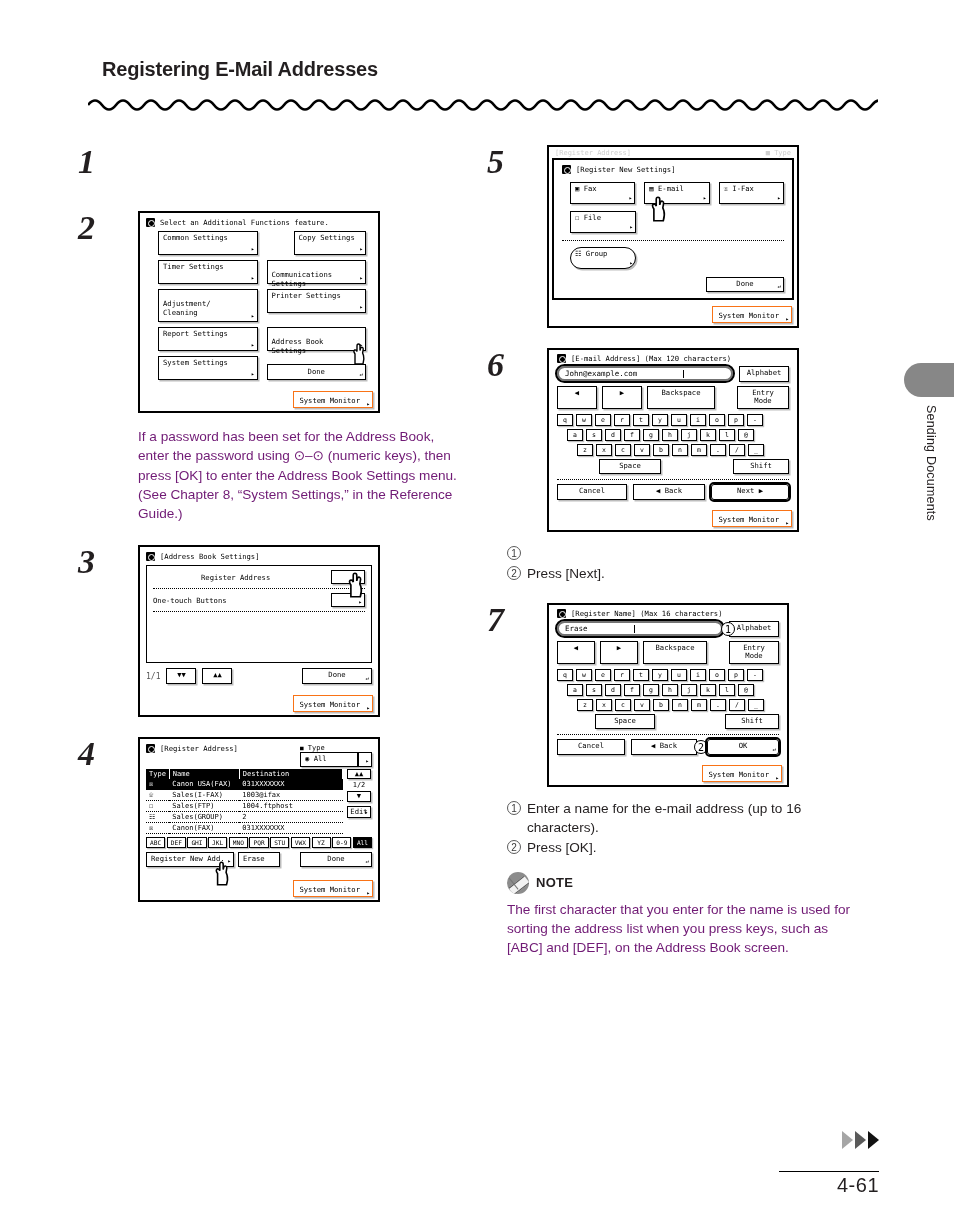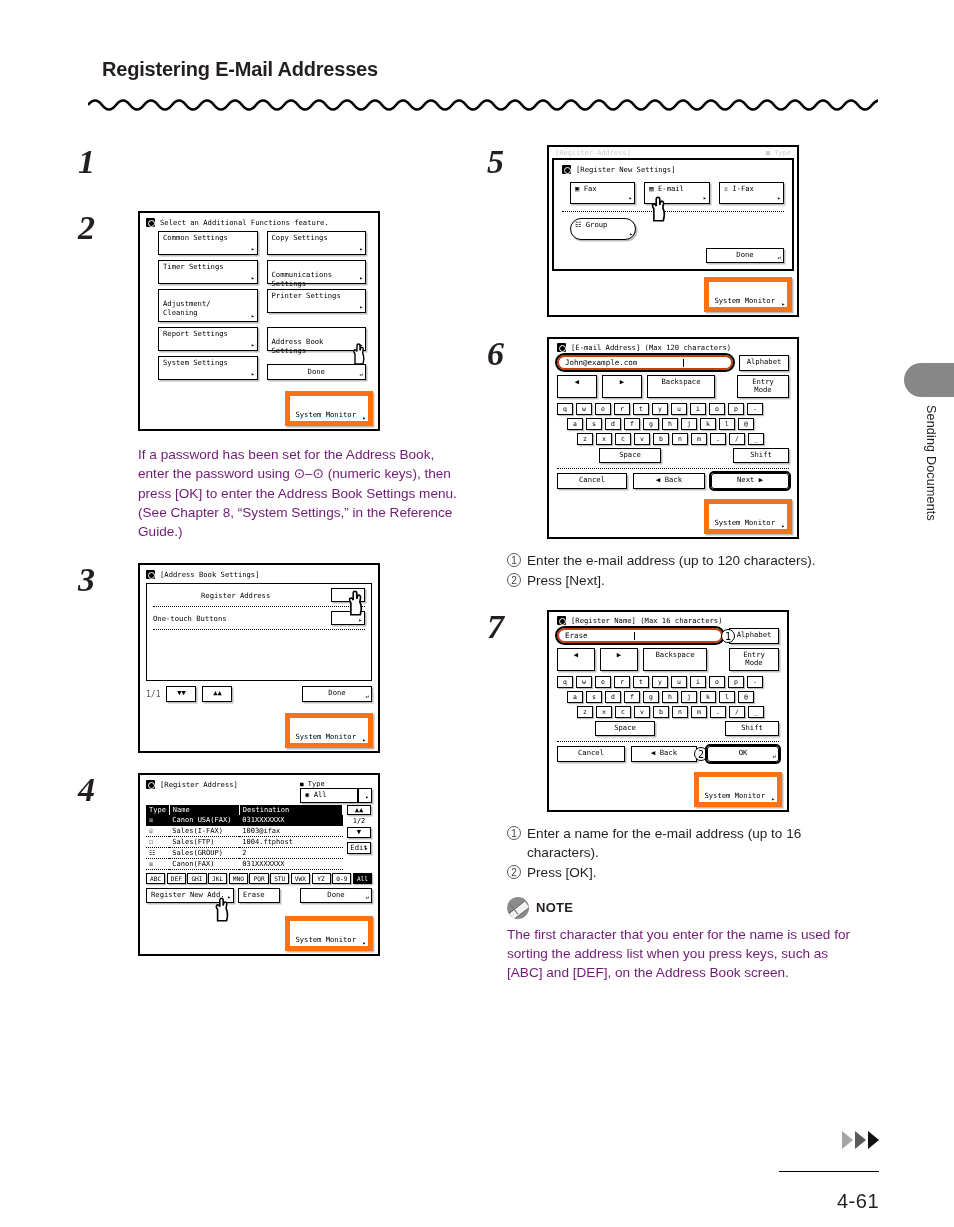--- a/index.html
+++ b/index.html
@@ -101,21 +101,21 @@
   .lcd-btn .arr {
     position:absolute; right:2px; bottom:1px; font-size:6px;
   }
   .lcd-grid2 { display:grid; grid-template-columns:1fr 1fr; gap:5px 9px; }
   .lcd-bottombar {
     border:2px solid #000; border-top:none;
     display:flex; justify-content:flex-end; align-items:center;
     padding:3px 5px; background:#fff;
   }
   .sysmon {
-    border:5px solid #f97316; font-size:7.2px; padding:14px 12px 2px 5px;
+    border:1px solid #f97316; font-size:7.2px; padding:4px 12px 2px 5px;
     position:relative; box-shadow:1.5px 1.5px 0 0 #bdbdbd;
   }
   .sysmon .arr { position:absolute; right:2px; bottom:0px; font-size:6px; }
 
   .hand {
     position:absolute; width:17px; height:22px; z-index:9;
     pointer-events:none;
   }
 
   
@@ -137,21 +137,21 @@
   .alpha-btn.on { background:#000; color:#fff; }
 
   
   .kb-row { display:flex; gap:3px; margin-bottom:3px; }
   .kb-key {
     border:1px solid #000; width:16px; height:12px;
     font-size:6.5px; text-align:center; line-height:11px;
     box-shadow:1.2px 1.2px 0 0 #bdbdbd; background:#fff;
   }
   .kb-field {
-    border:2px solid #c2410c; border-radius:9px;
+    border:2px solid #737373; border-radius:9px;
     height:15px; font-size:7.5px; padding:1px 6px;
     display:flex; align-items:center; background:#fff;gap:45px;
   }
   .caret { display:inline-block; width:1px; height:8px; background:#000; margin-left:1px;}
   .hi-ring { outline:2.5px solid #000; border-radius:8px; }
 
   
   .side-tab {
     position:absolute; right:0; top:363px;
     width:50px; height:34px; background:#878787;
@@ -163,21 +163,21 @@
     font-size:12.5px; color:#231f20; letter-spacing:0.2px;
   }
 
   
   .foot-arrows { position:absolute; right:75px; bottom:78px; display:flex; gap:2px; }
   .tri { width:0;height:0;border-top:9px solid transparent;border-bottom:9px solid transparent; }
   .tri.a { border-left:11px solid #a6a6a6; }
   .tri.b { border-left:11px solid #5a5a5a; }
   .tri.c { border-left:11px solid #111; }
   .foot-rule { position:absolute; right:75px; bottom:55px; width:100px; height:1px; background:#000; }
-  .pagenum { position:absolute; right:75px; bottom:14px; font-size:20px; letter-spacing:0.5px; }
+  .pagenum { position:absolute; right:75px; bottom:30px; font-size:20px; letter-spacing:0.5px; }
 </style>
 </head>
 <body>
 
 <div class="page-title">Registering E-Mail Addresses</div>
 <svg class="wave-rule" viewBox="0 0 790 16" preserveAspectRatio="none">
   <path d="M0,10 q7,-9 14,0 t14,0 t14,0 t14,0 t14,0 t14,0 t14,0 t14,0 t14,0 t14,0 t14,0 t14,0 t14,0 t14,0 t14,0 t14,0 t14,0 t14,0 t14,0 t14,0 t14,0 t14,0 t14,0 t14,0 t14,0 t14,0 t14,0 t14,0 t14,0 t14,0 t14,0 t14,0 t14,0 t14,0 t14,0 t14,0 t14,0 t14,0 t14,0 t14,0 t14,0 t14,0 t14,0 t14,0 t14,0 t14,0 t14,0 t14,0 t14,0 t14,0 t14,0 t14,0 t14,0 t14,0 t14,0 t14,0 t14,0" fill="none" stroke="#000" stroke-width="2.6"></path>
 </svg>
 
 <div class="col-left">
@@ -192,21 +192,21 @@
       <div class="lcd" style="width:242px;">
         <div class="lcd-inner">
           <div class="lcd-title">
             <span class="lcd-ico"></span>
             <span>Select an Additional Functions feature.</span>
           </div>
           <div class="lcd-grid2" style="padding:0 6px 0 12px;">
             <div class="lcd-btn" style="height:24px;">
               <span>Common Settings</span><span class="arr">▸</span>
             </div>
-            <div class="lcd-btn" style="height:24px;">
+            <div class="lcd-btn" style="height:24px;margin-left:27px;">
               <span>Copy Settings</span><span class="arr">▸</span>
             </div>
             <div class="lcd-btn" style="height:24px;">
               <span>Timer Settings</span><span class="arr">▸</span>
             </div>
             <div class="lcd-btn" style="height:24px;white-space:pre-line;">
               <span>Communications
 Settings</span><span class="arr">▸</span>
             </div>
             <div class="lcd-btn" style="height:33px;white-space:pre-line;">
@@ -418,20 +418,23 @@
             <span>[Register New Settings]</span>
           </div>
           <div style="display:flex;gap:9px;padding-left:8px;position:relative;">
             <span class="lcd-btn" style="width:66px;height:22px;">▣ <span>Fax</span><span class="arr">▸</span></span>
             <span class="lcd-btn" style="width:66px;height:22px;">▤ <span>E-mail</span><span class="arr">▸</span></span>
             <span class="lcd-btn" style="width:66px;height:22px;">☏ <span>I-Fax</span><span class="arr">▸</span></span>
             <svg class="hand" style="left:86px;top:14px;width:20px;height:26px;" viewBox="0 0 17 22">
               <path d="M5,21 L5,11 Q3,8 4.5,7 Q6,6.3 7,8.5 L7,3 Q7,1 8.5,1 Q10,1 10,3 L10,7.5 L10.5,5.5 Q11,4 12.3,4.4 Q13.5,4.8 13.2,6.4 L12.6,10 L13.5,12.5 Q14.5,16 13,21 Z" fill="#fff" stroke="#000" stroke-width="1.4"></path>
             </svg>
           </div>
+          <div style="display:flex;gap:9px;padding-left:8px;margin-top:7px;">
+            <span class="lcd-btn" style="width:66px;height:22px;">☐ <span>File</span><span class="arr">▸</span></span>
+          </div>
           <div style="border-top:1px dotted #000;margin:7px 0 6px 0;"></div>
           <div style="display:flex;gap:9px;padding-left:8px;">
             <span class="lcd-btn" style="width:66px;height:22px;border-radius:11px;">☷ <span>Group</span><span class="arr">▸</span></span>
           </div>
           <div style="display:flex;justify-content:flex-end;margin-top:8px;">
             <span class="lcd-btn" style="width:78px;text-align:center;border-width:1.6px;">
               <span>Done</span><span class="arr">↵</span>
             </span>
           </div>
         </div>
@@ -525,21 +528,20 @@
         <div class="lcd-bottombar" style="margin:3px -2px -2px -2px;">
           <div class="sysmon">
             <span>System Monitor</span><span class="arr">▸</span>
           </div>
         </div>
       </div>
 
       <div class="numlist" style="margin-top:12px;margin-left:-40px;width:340px;">
         <div class="li">
           <span class="marker"><span class="circnum">1</span></span>
-          <span>Enter the e-mail address (up to 120 characters).</span>
         </div>
         <div class="li">
           <span class="marker"><span class="circnum">2</span></span>
           <span>Press [Next].</span>
         </div>
       </div>
     </div>
   </div>
 
   <div class="step" style="margin-top:20px;">

